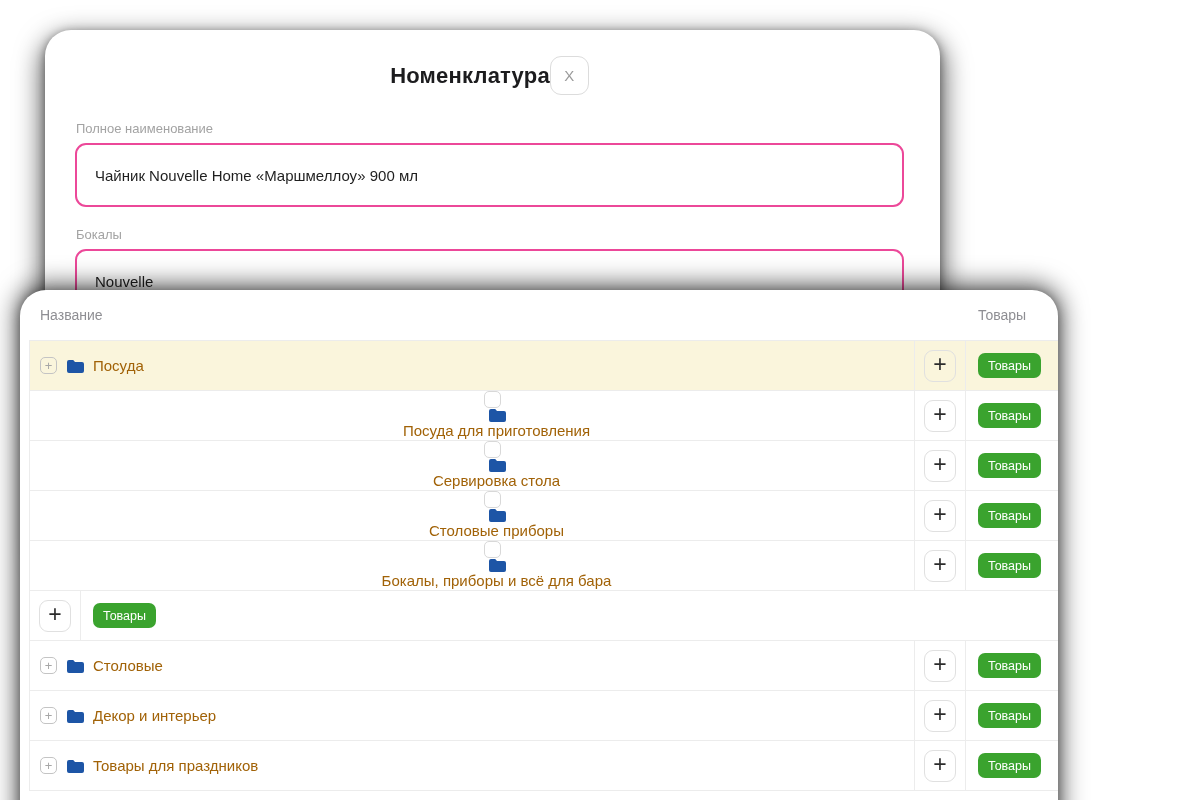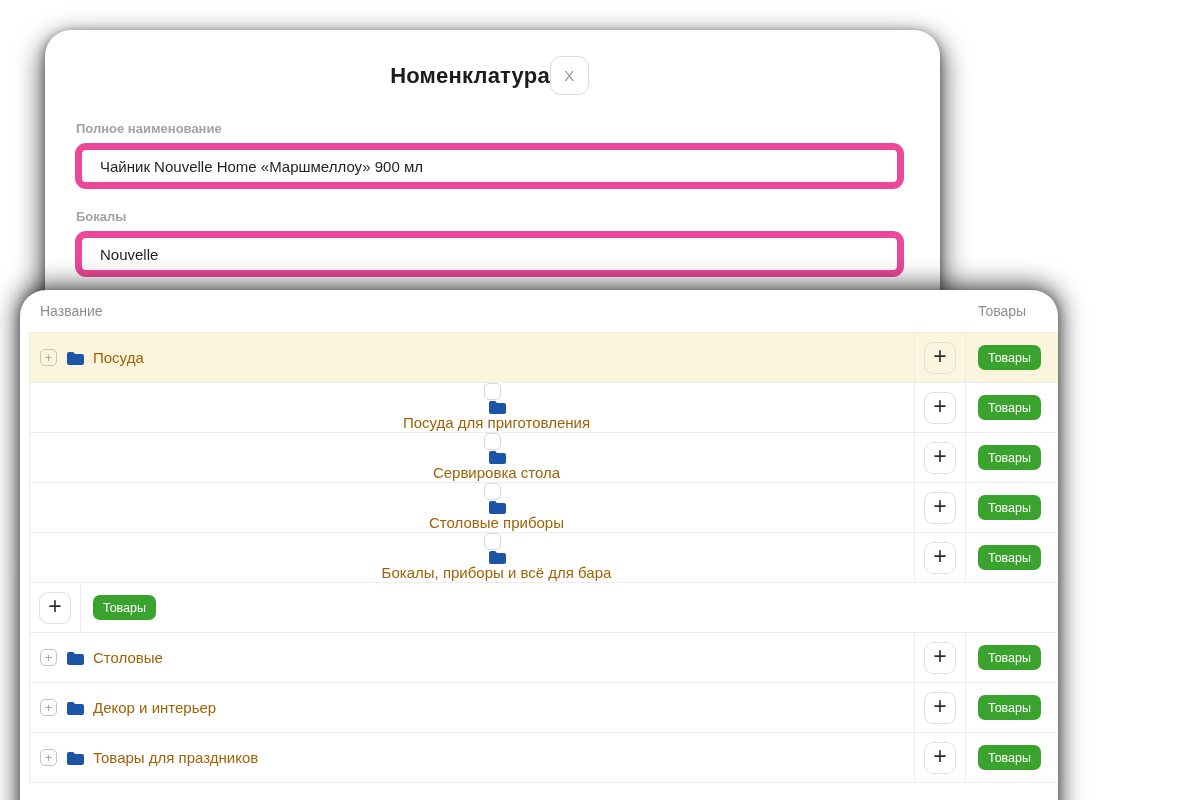--- a/index.html
+++ b/index.html
@@ -33,43 +33,43 @@
     width: 39px; height: 39px;
     border: 1px solid #dcdcdc; border-radius: 11px;
     background: #ffffff;
     color: #9b9b9b; font-size: 15px; font-family: "Liberation Sans", sans-serif;
     display: flex; align-items: center; justify-content: center;
     cursor: pointer;
   }
   .field { margin-bottom: 20px; }
   .field-label {
     font-size: 13px; color: #a3a3a3;
-    margin-bottom: 7px; padding-left: 1px; font-weight: bold;
+    margin-bottom: 7px; padding-left: 1px;
   }
   .text-input {
-    width: 100%; height: 46px;
-    border: 7px solid #ec4899; border-radius: 11px;
+    width: 100%; height: 64px;
+    border: 2px solid #ec4899; border-radius: 11px;
     background: #fff;
     padding: 0 18px;
     font-size: 15px; color: #1f1f1f;
     font-family: "Liberation Sans", sans-serif;
     outline: none;
   }
 
   
   .panel {
     position: absolute;
     left: 20px; top: 290px;
     width: 1038px; height: 540px;
     background: #ffffff;
     border-radius: 26px 26px 0 0;
     box-shadow: 0 -2px 24px 4px rgba(0,0,0,0.6), 0 2px 12px rgba(0,0,0,0.4);
   }
   .tbl-header {
-    display: flex; height: 42px; align-items: center;
+    display: flex; height: 50px; align-items: center;
   }
   .tbl-header .h-name { flex: 1; padding-left: 20px; }
   .tbl-header .h-plus { width: 51px; }
   .tbl-header .h-products { width: 92px; padding-left: 12px; }
   .tbl-header span { font-size: 14px; color: #8e8e93; }
 
   .tbl-body {
     margin-left: 9px;
     border-left: 1px solid #ececec;
     border-top: 1px solid #ececec;

